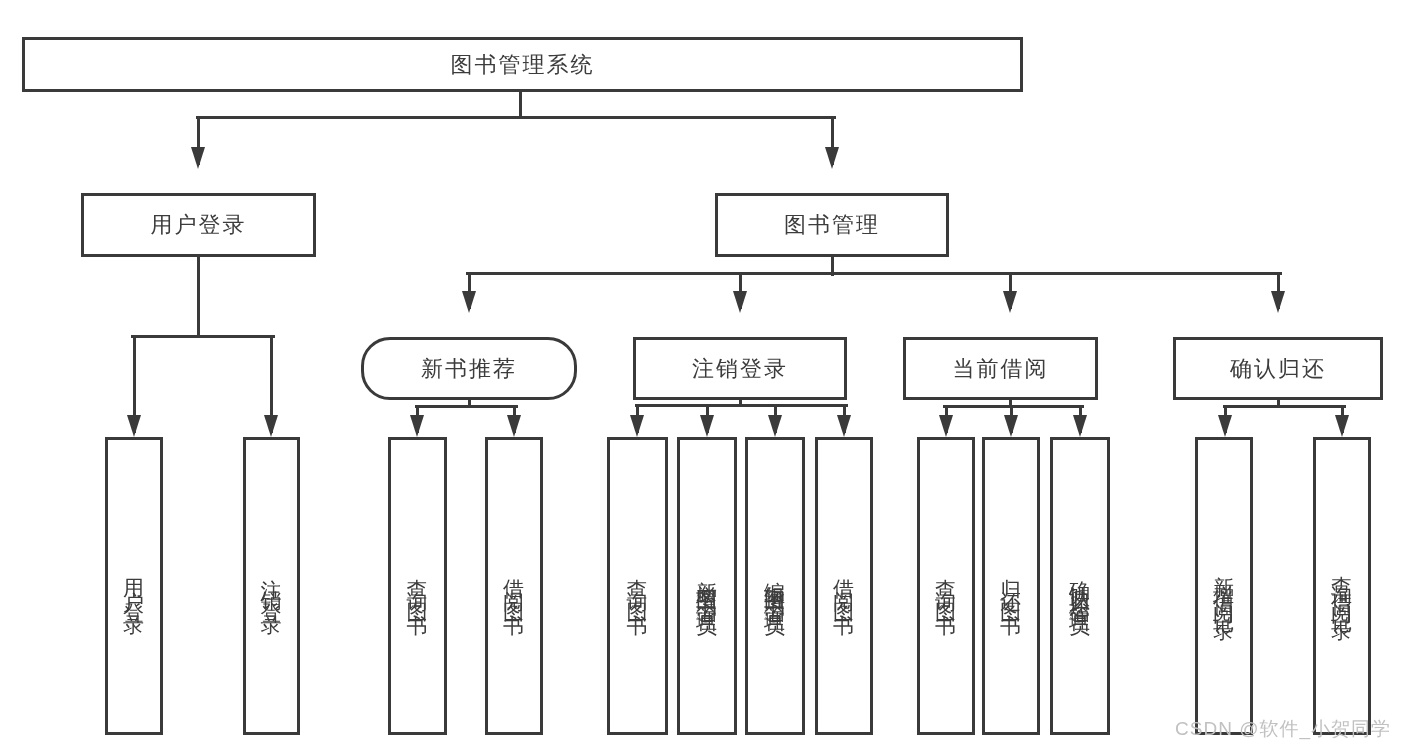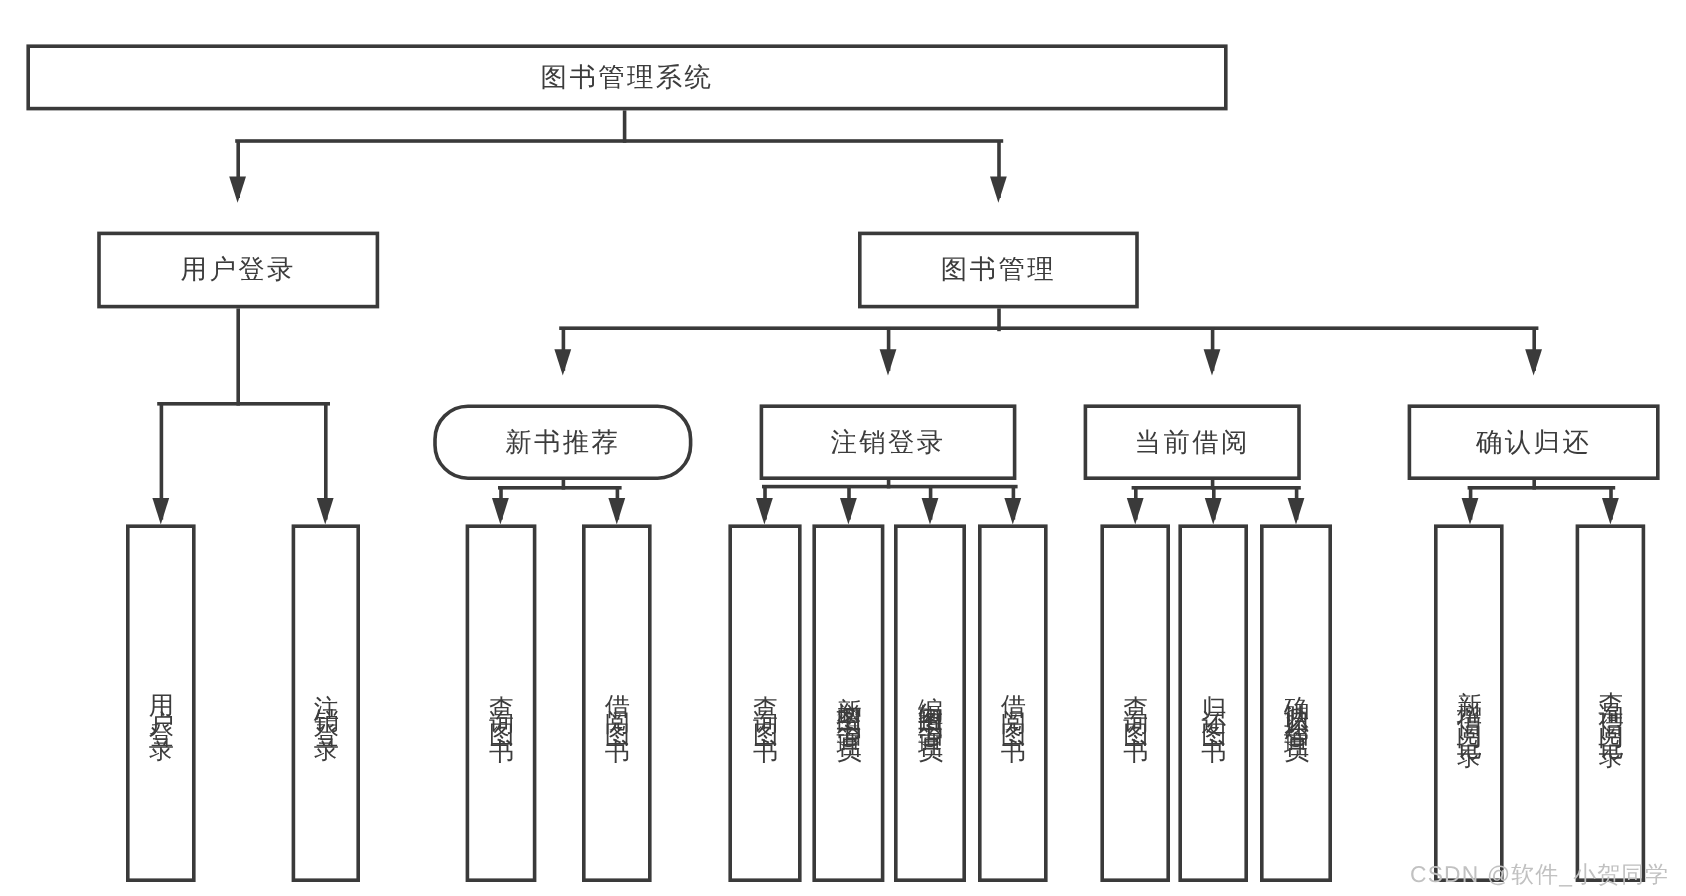--- a/index.html
+++ b/index.html
@@ -118,21 +118,21 @@
       <div class="arrowhead" style="left: 1218px; top: 415px;"></div>
       <div class="line" style="left: 1340.5px; top: 406px; width: 3px; height: 27px;"></div>
       <div class="arrowhead" style="left: 1335px; top: 415px;"></div>
     </div>
   <div id="nodes">
       <div class="box h" style="left: 22px; top: 13px; width: 1001px; height: 55px;">图书管理系统</div>
       <div class="box h" style="left: 81px; top: 169px; width: 235px; height: 64px;">用户登录</div>
       <div class="box h" style="left: 715px; top: 169px; width: 234px; height: 64px;">图书管理</div>
       <div class="box h" style="left: 361px; top: 313px; width: 216px; height: 63px; border-radius: 29px;">新书推荐</div>
       <div class="box h" style="left: 633px; top: 313px; width: 214px; height: 63px;">注销登录</div>
-      <div class="box h" style="left: 903px; top: 313px; width: 181px; height: 63px;">当前借阅</div>
+      <div class="box h" style="left: 903px; top: 313px; width: 195px; height: 63px;">当前借阅</div>
       <div class="box h" style="left: 1173px; top: 313px; width: 210px; height: 63px;">确认归还</div>
       <div class="box v ls4" style="left: 105px; top: 437px; width: 58px; height: 298px;">用户登录</div>
       <div class="box v ls4" style="left: 243px; top: 437px; width: 57px; height: 298px;">注销登录</div>
       <div class="box v ls4" style="left: 388px; top: 437px; width: 59px; height: 298px;">查询图书</div>
       <div class="box v ls4" style="left: 485px; top: 437px; width: 58px; height: 298px;">借阅图书</div>
       <div class="box v ls4" style="left: 607px; top: 437px; width: 61px; height: 298px;">查询图书</div>
       <div class="box v lsLong" style="left: 677px; top: 437px; width: 60px; height: 298px;">新增图书（管理员）</div>
       <div class="box v lsLong" style="left: 745px; top: 437px; width: 60px; height: 298px;">编辑图书（管理员）</div>
       <div class="box v ls4" style="left: 815px; top: 437px; width: 58px; height: 298px;">借阅图书</div>
       <div class="box v ls4" style="left: 917px; top: 437px; width: 58px; height: 298px;">查询图书</div>

